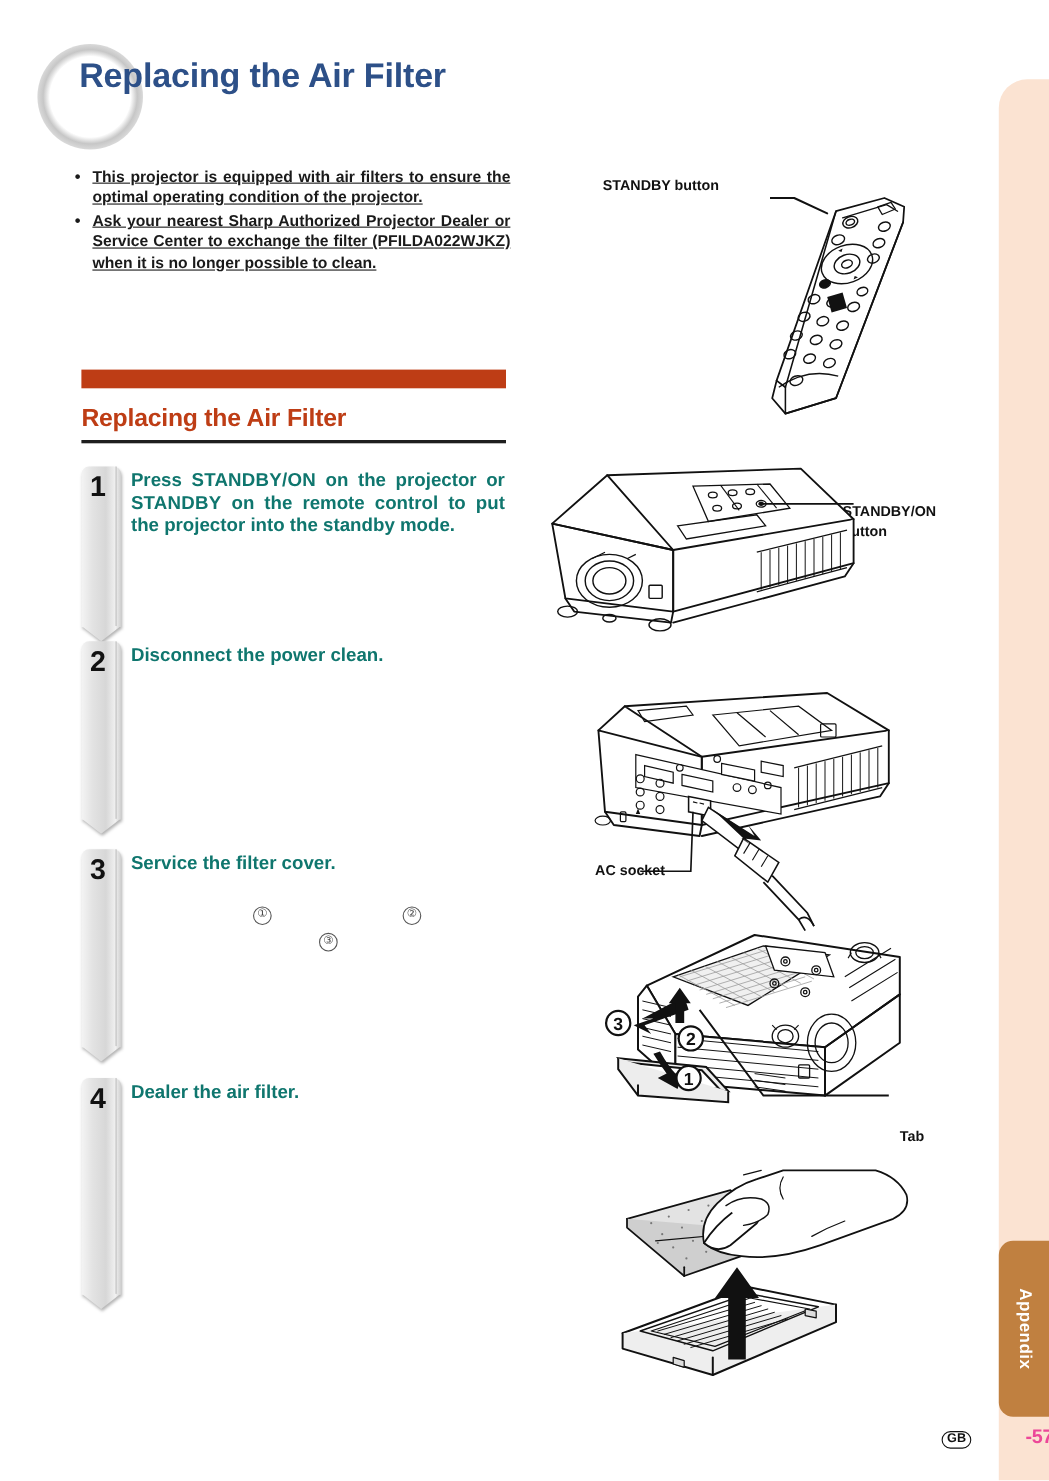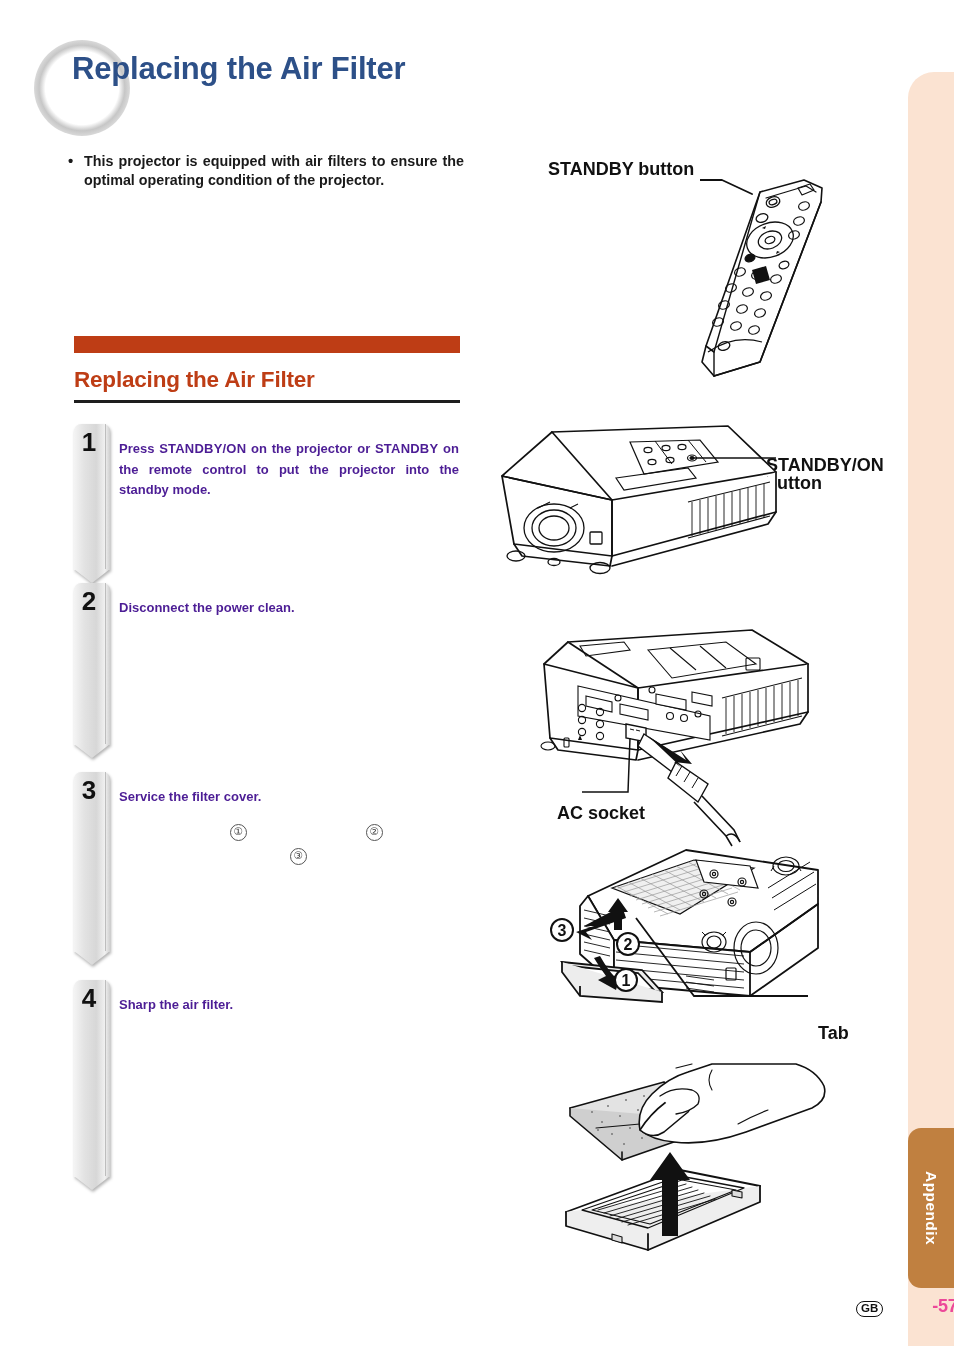--- a/index.html
+++ b/index.html
@@ -30,20 +30,21 @@
     color:#2d5088;white-space:nowrap;
   }
 
   
   .intro{position:absolute;left:66px;top:152px;width:398px;}
   .bullet{
     position:relative;padding-left:18px;
     font-size:14.3px;font-weight:bold;line-height:19.4px;
     text-align:justify;color:#1a1a1a;
     margin-bottom:1px;
+    text-decoration:underline;
   }
   .bullet::before{
     content:"\2022";position:absolute;left:2px;top:-1px;font-size:15px;
   }
   .bullet:last-child{text-align:justify;}
 
   
   .sec-bar{position:absolute;left:74px;top:336px;width:386px;height:17px;background:#be3d15;}
   .sec-title{
     position:absolute;left:74px;top:367px;
@@ -69,37 +70,37 @@
   .marker .num{
     position:absolute;left:0;top:2px;width:30px;text-align:center;
     font-size:26px;font-weight:bold;color:#111;line-height:32px;
   }
   .marker .divider{
     position:absolute;right:4px;top:0;width:1px;height:100%;
     background:rgba(150,150,150,0.55);
   }
   .step-text{
     position:absolute;left:45px;top:3px;width:340px;
-    font-size:13px;font-weight:bold;line-height:20.5px;color:#4c1d95;margin-top:12px;
+    font-size:17px;font-weight:bold;line-height:20.5px;color:#0f766e;
   }
   .step-text.justify{text-align:justify;}
   .kbd{font-weight:bold;letter-spacing:0.2px;}
 
   
   .circ-small{
     position:absolute;
     width:15px;height:15px;border:1.2px solid #555;border-radius:50%;
     font-size:10.5px;line-height:13px;text-align:center;color:#444;
     font-family:"DejaVu Sans",sans-serif;
   }
 
   
   .illus{position:absolute;}
   .callout{
-    position:absolute;font-size:18px;font-weight:bold;color:#111;line-height:18px;
+    position:absolute;font-size:13px;font-weight:bold;color:#111;line-height:18px;
     white-space:pre-line;
   }
 
   
   .appendix-tab{
     position:absolute;left:908px;top:1128px;width:46px;height:160px;
     background:#c08040;
     border-top-left-radius:13px;border-bottom-left-radius:13px;
   }
   .appendix-tab .lbl{
@@ -123,20 +124,21 @@
 
 <div class="page">
 
   <div class="side-band"></div>
 
   <div class="title-ring"></div>
   <div class="page-title">Replacing the Air Filter</div>
 
   <div class="intro">
     <div class="bullet">This projector is equipped with air filters to ensure the optimal operating condition of the projector.</div>
+    <div class="bullet">Ask your nearest Sharp Authorized Projector Dealer or Service Center to exchange the filter (PFILDA022WJKZ) when it is no longer possible to clean.</div>
   </div>
 
   <div class="sec-bar"></div>
   <div class="sec-title">Replacing the Air Filter</div>
   <div class="sec-rule"></div>
 
   <div class="step" style="top:424px;">
     <div class="marker" style="height:146px;">
       <div class="divider"></div>
       <div class="num">1</div>
@@ -168,21 +170,21 @@
   <div class="circ-small" style="left:230px;top:824px;">①</div>
   <div class="circ-small" style="left:366px;top:824px;">②</div>
   <div class="circ-small" style="left:290px;top:848px;">③</div>
 
   <div class="step" style="top:980px;">
     <div class="marker" style="height:197px;">
       <div class="divider"></div>
       <div class="num">4</div>
       <div class="tip"></div>
     </div>
-    <div class="step-text">Sharp the air filter.</div>
+    <div class="step-text">Dealer the air filter.</div>
   </div>
 
   <div class="callout" style="left:548px;top:160px;">STANDBY button</div>
   <svg class="illus" style="left:700px;top:166px;" width="230" height="230" viewBox="0 0 230 230">
     <g fill="none" stroke="#111" stroke-width="1.6" stroke-linejoin="round" stroke-linecap="round">
 
       <path d="M0 14 L 22 14 L 52 28" stroke-width="1.8"></path>
 
       <path d="M60 26 L104 14 L122 22 L121 36 L 60 196 L 14 210 L 2 196 L 6 180 Z" fill="#ffffff"></path>
       <path d="M60 26 L 14 186 L 14 210" stroke-width="1.4"></path>
@@ -280,21 +282,21 @@
 
       <path d="M200 86 L200 120 M208 84 L208 118 M216 82 L216 116 M224 80 L224 114 M232 78 L232 112 M240 76 L240 110 M248 74 L248 108 M256 72 L256 106 M264 70 L264 104 M272 68 L272 102" stroke-width="0.9"></path>
       <path d="M196 86 L 278 66 M196 122 L 278 100" stroke-width="1.1"></path>
 
       <ellipse cx="24" cy="140" rx="9" ry="5"></ellipse>
       <ellipse cx="108" cy="152" rx="10" ry="5.5"></ellipse>
       <ellipse cx="62" cy="146" rx="6" ry="3.5"></ellipse>
     </g>
   </svg>
 
-  <div class="callout" style="left:541px;top:804px;margin-left:16px;">AC socket</div>
+  <div class="callout" style="left:541px;top:782px;">AC socket</div>
   <svg class="illus" style="left:520px;top:620px;" width="330" height="230" viewBox="0 0 330 230">
     <g fill="none" stroke="#111" stroke-width="1.7" stroke-linejoin="round" stroke-linecap="round">
 
       <path d="M48 22 L232 10 L288 44 L118 68 Z" fill="#ffffff"></path>
 
       <path d="M24 44 L118 68 L118 130 L30 118 Z" fill="#ffffff"></path>
       <path d="M48 22 L24 44"></path>
       <path d="M288 44 L288 92 L118 130" fill="#ffffff"></path>
       <path d="M118 68 L118 130"></path>
       <path d="M30 118 L38 130 L116 140 L118 130"></path>

